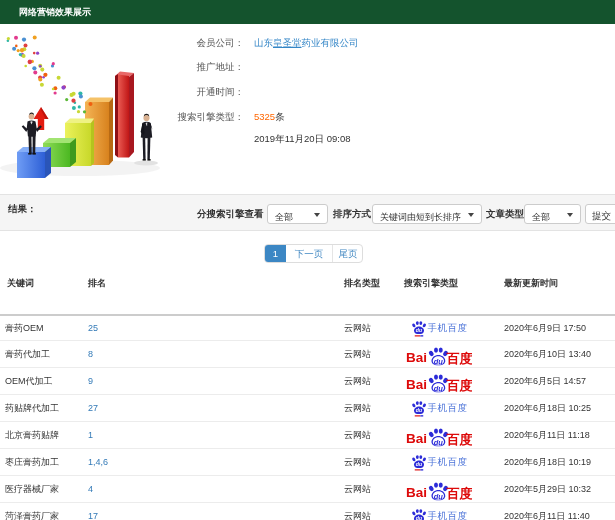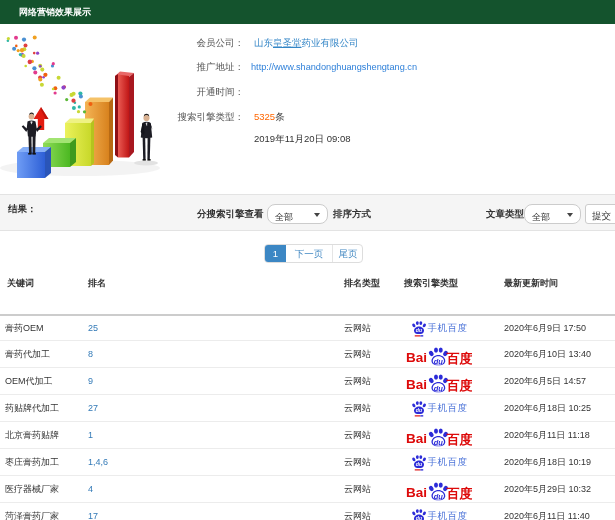--- a/index.html
+++ b/index.html
@@ -16,21 +16,21 @@
 .fld { position:absolute; left:0; width:615px; font-size:9.5px; height:12px; line-height:12px; }
 .fld .lab { position:absolute; right:371px; top:0; white-space:nowrap; color:#555; }
 .fld .val { position:absolute; left:254px; top:0; white-space:nowrap;text-align:right; }
 
 
 .fbar { position:absolute; left:0; top:194px; width:615px; height:37px;
   background:#f5f5f5; border-top:1px solid #e3e3e3; border-bottom:1px solid #e3e3e3; }
 .fbar .jg { position:absolute; left:8px; top:8px; font-size:9.5px; color:#333; font-weight:bold; }
 .fbar .lbl { position:absolute; top:13px; font-size:9.5px; color:#333; font-weight:bold; }
 .sel { position:absolute; top:9px; height:20px; background:#fff;
-  border:1px solid #ccc; border-radius:8px; font-size:9px; color:#333; }
+  border:1px solid #ccc; border-radius:3px; font-size:9px; color:#333; }
 .sel .tx { position:absolute; left:7px; top:6px; }
 .sel .ar { position:absolute; right:7px; top:8px; width:0; height:0;
   border-left:3px solid transparent; border-right:3px solid transparent;
   border-top:4px solid #444; }
 .btn { position:absolute; left:585px; top:9px; width:46px; height:20px;
   background:#fff; border:1px solid #ccc; border-radius:3px;
   font-size:9.5px; color:#333; text-align:left; }
 .btn span { position:absolute; left:6px; top:5px; }
 
 
@@ -64,21 +64,20 @@
   <div class="hdr">
       <span>网络营销效果展示</span>
     </div>
 
   <div class="fld" style="top:37px;">
       <span class="lab">会员公司：</span>
       <span class="val" style="color:#3486c7;">山东<span style="text-decoration:underline;">皇圣堂</span>药业有限公司</span>
     </div>
   <div class="fld" style="top:61px;">
       <span class="lab">推广地址：</span>
-      <span class="val" style="color:#2f80d9;font-size:9.2px;margin-left:-3px;">http://www.shandonghuangshengtang.cn</span>
     </div>
   <div class="fld" style="top:86px;">
       <span class="lab">开通时间：</span>
       <span class="val" style="color:#333;margin-top:47px;">2019年11月20日 09:08</span>
     </div>
   <div class="fld" style="top:111px;">
       <span class="lab">搜索引擎类型：</span>
       <span class="val"><span style="color:#f60;">5325</span><span style="color:#333;">条</span></span>
     </div>
 
@@ -223,20 +222,24 @@
   </svg>
 
   <div class="fbar">
     <span class="jg">结果：</span>
     <span class="lbl" style="left:197px;">分搜索引擎查看</span>
     <div class="sel" style="left:267px;width:61px;">
         <span class="tx">全部</span>
         <span class="ar"></span>
       </div>
     <span class="lbl" style="left:333px;">排序方式</span>
+    <div class="sel" style="left:372px;width:110px;">
+        <span class="tx">关键词由短到长排序</span>
+        <span class="ar"></span>
+      </div>
     <span class="lbl" style="left:486px;text-align:center;">文章类型</span>
     <div class="sel" style="left:524px;width:57px;">
         <span class="tx">全部</span>
         <span class="ar"></span>
       </div>
     <div class="btn">
         <span>提交</span>
       </div>
   </div>
 

